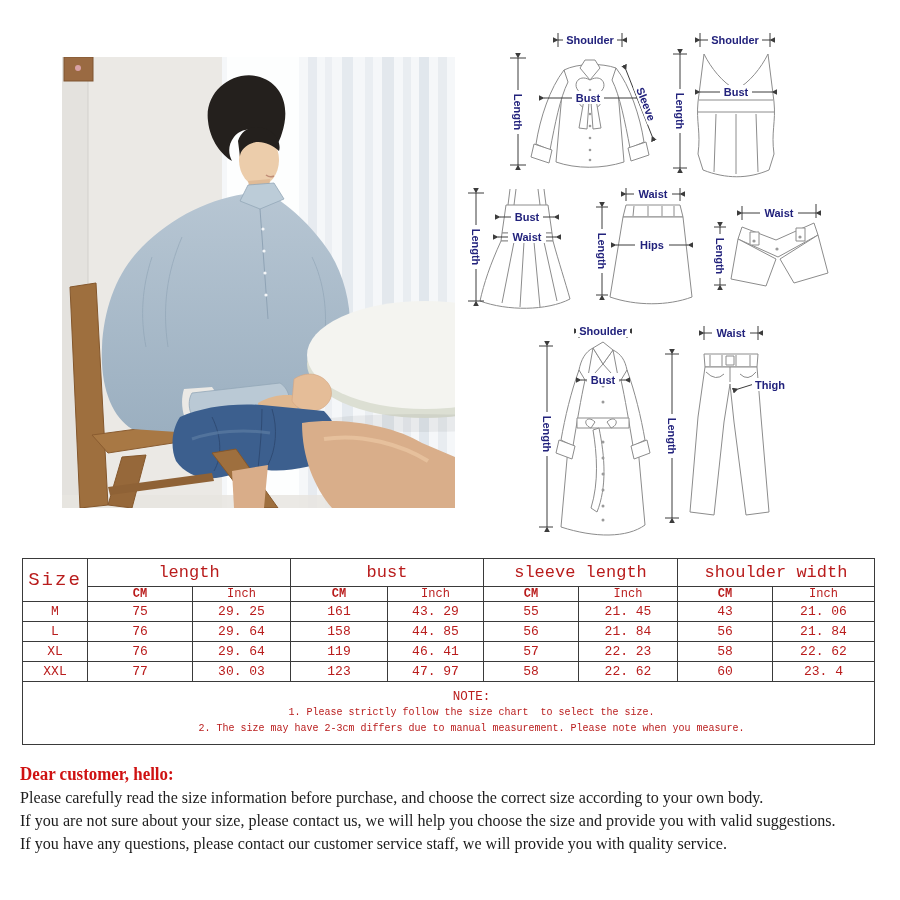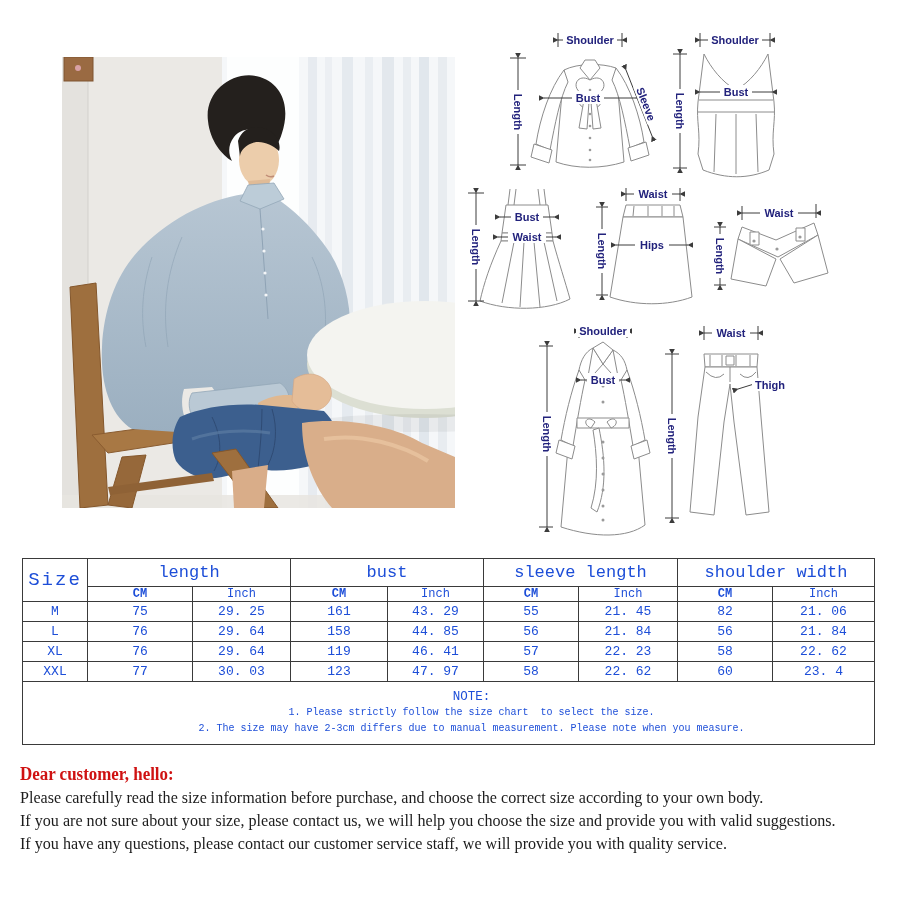--- a/index.html
+++ b/index.html
@@ -11,21 +11,21 @@
   .diag{position:absolute;}
   .garment{fill:#ffffff;stroke:#8c8c8c;stroke-width:1;stroke-linejoin:round;}
   .gline{fill:none;stroke:#8c8c8c;stroke-width:1;stroke-linejoin:round;}
   .gdot{fill:#9a9a9a;}
   .dim{stroke:#3c3c3c;stroke-width:1;fill:none;}
   .tick{stroke:#3c3c3c;stroke-width:1;}
   .lbl-bg{fill:#fff;}
   .lbl{font:bold 11px "Liberation Sans",sans-serif;fill:var(--dlc,#22227c);}
   
   #size-table{position:absolute;left:22px;top:558px;width:852px;border-collapse:collapse;
-              table-layout:fixed;font-family:"Liberation Mono","DejaVu Sans Mono",monospace;color:#1d4ed8;}
+              table-layout:fixed;font-family:"Liberation Mono","DejaVu Sans Mono",monospace;color:#b91c1c;}
   #size-table td{border:1px solid #3a3a3a;text-align:center;padding:0;overflow:hidden;}
   #size-table .corner{font-size:19px;letter-spacing:2px;}
   #size-table .group{font-size:17px;height:27px;}
   #size-table .unit{font-size:12px;height:14px;}
   #size-table .unit.cm{font-weight:bold;}
   #size-table .cell{font-size:13px;height:19px;}
   #size-table .note-cell{height:62px;vertical-align:middle;padding-left:46px;}
   .note-title{font-size:12.5px;line-height:16px;white-space:pre;}
   .note-line{font-size:10px;line-height:16px;white-space:pre;}
   
@@ -371,21 +371,21 @@
       <td class="unit">Inch</td>
     </tr>
     <tr>
       <td class="cell">M</td>
       <td class="cell">75</td>
       <td class="cell">29. 25</td>
       <td class="cell">161</td>
       <td class="cell">43. 29</td>
       <td class="cell">55</td>
       <td class="cell">21. 45</td>
-      <td class="cell">82</td>
+      <td class="cell">43</td>
       <td class="cell">21. 06</td>
     </tr>
     <tr>
       <td class="cell">L</td>
       <td class="cell">76</td>
       <td class="cell">29. 64</td>
       <td class="cell">158</td>
       <td class="cell">44. 85</td>
       <td class="cell">56</td>
       <td class="cell">21. 84</td>

